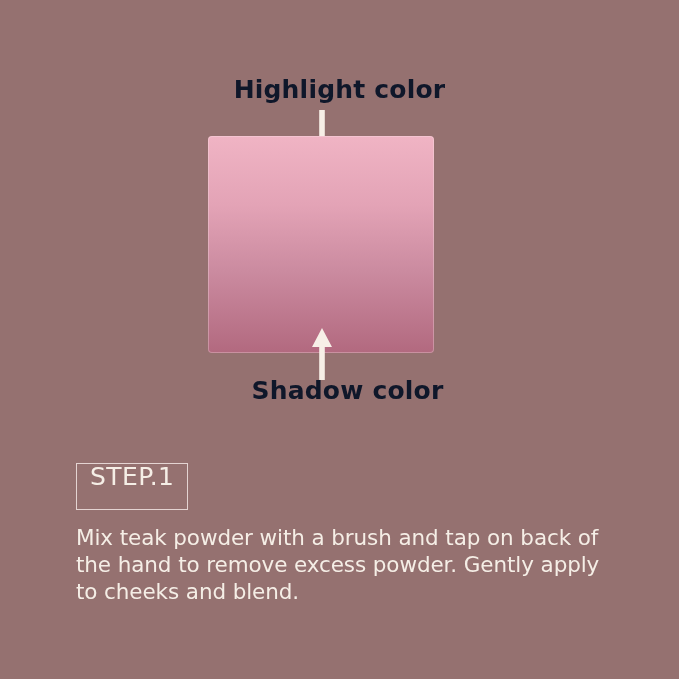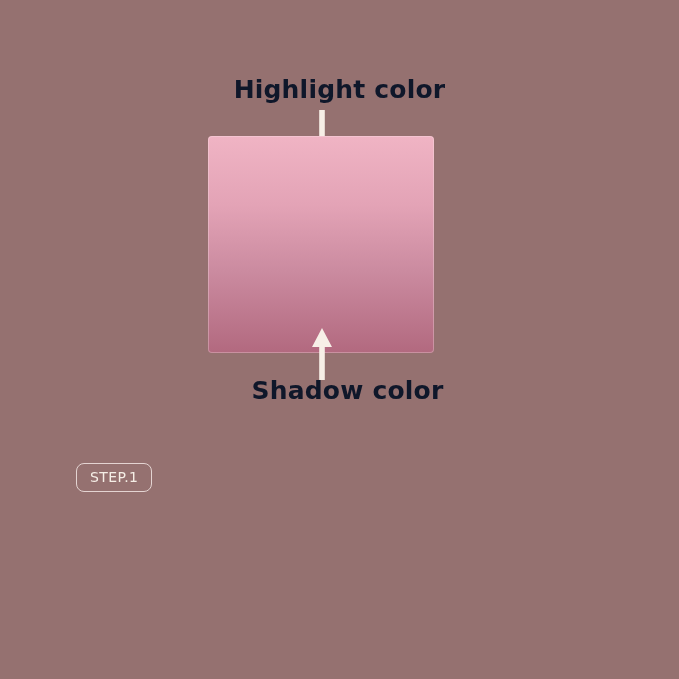--- a/index.html
+++ b/index.html
@@ -68,26 +68,26 @@
   .step-block {
     position: absolute;
     left: 76px;
     top: 463px;
     width: 540px;
   }
 
   .step-badge {
     display: inline-block;
     box-sizing: border-box;
-    padding: 3px 13px 4px 13px;
+    padding: 3px 13px 22px 13px;
     border: 1px solid #e4d4d2;
-    border-radius: 8px;
+    border-radius: 0;
     color: #f5eee6;
     font-family: "DejaVu Sans", sans-serif;
-    font-size: 14px;
+    font-size: 25px;
     font-weight: normal;
     line-height: 20px;
     letter-spacing: 0.4px;
   }
 
   .step-text {
     margin: 14px 0 0 0;
     width: 534px;
     color: #f5eee6;
     font-family: "DejaVu Sans", sans-serif;
@@ -119,15 +119,16 @@
         <path d="M11 1 L21 20 H13.8 V53 H8.2 V20 H1 Z" fill="#f7efe7"></path>
       </svg>
     </div>
 
     <div class="label label-shadow">Shadow color</div>
 
   </div>
 
   <div class="step-block">
     <div class="step-badge">STEP.1</div>
+    <p class="step-text">Mix teak powder with a brush and tap on back of the hand to remove excess powder. Gently apply to cheeks and blend.</p>
   </div>
 
 </div>
 
 </body></html>

